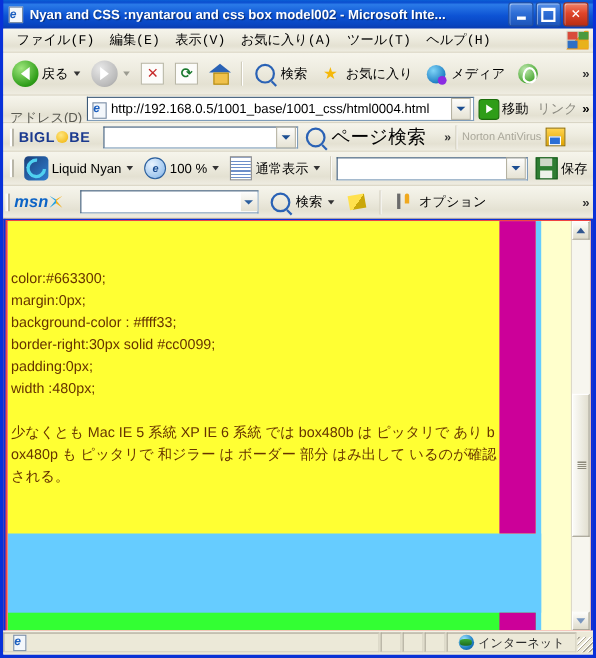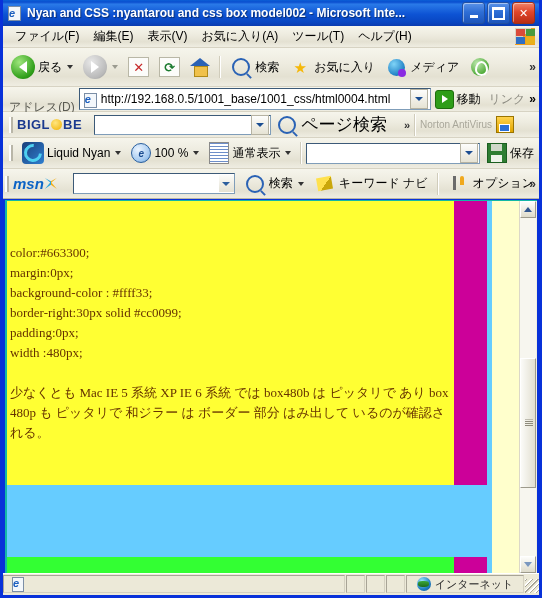--- a/index.html
+++ b/index.html
@@ -70,21 +70,21 @@
     background:linear-gradient(to bottom,#f6f5ec 0%,#eeece0 40%,#e4e1d2 75%,#efedE2 100%);
     border-bottom:1px solid #d7d3c3;
     flex:0 0 auto;position:relative;
   }
   .grip{
     width:4px;height:16px;margin:0 3px 0 2px;flex:0 0 auto;
     background:linear-gradient(to right,#fff 0 1px,#b9b6a8 1px 3px,transparent 3px);
     border-left:1px solid #fff;
   }
   
-  .menubar{height:21px;padding-left:5px;}
+  .menubar{height:21px;padding-left:5px;font-family:Liberation Mono, monospace;}
   .menu-item{
     padding:2px 7px;color:#000;font-size:12px;white-space:nowrap;cursor:default;
   }
   .winflag{
     position:absolute;right:4px;top:2px;width:20px;height:17px;
     background:
       linear-gradient(135deg,transparent 45%,#f3a01c 45%) ,
       #d8d4c5;
     display:flex;flex-wrap:wrap;
   }
@@ -189,23 +189,22 @@
   .opt-ico:after{content:"";position:absolute;left:9px;top:0;width:4px;height:9px;background:#f0a91e;border-radius:2px 2px 0 0;}
   .home{width:20px;height:18px;position:relative;}
   .home .roof{position:absolute;left:0;top:0;width:0;height:0;border-left:10px solid transparent;border-right:10px solid transparent;border-bottom:8px solid #2a62b5;}
   .home .body{position:absolute;left:4px;top:8px;width:12px;height:9px;background:#f0c14b;border:1px solid #b08a18;}
   .refresh{width:19px;height:18px;border:1px solid #b9b7a6;background:#fcfcfa;display:flex;align-items:center;justify-content:center;color:#1b7a2f;font-size:13px;font-weight:bold;}
   .stopx{width:19px;height:18px;border:1px solid #b9b7a6;background:#fcfcfa;display:flex;align-items:center;justify-content:center;color:#c62828;font-size:13px;font-weight:bold;}
   
   .viewport{
     flex:1 1 auto;position:relative;overflow:hidden;
     border:2px solid #0831d9;border-top-width:1px;border-bottom-width:0;
-    background:#14b8a6;
+    background:#ef4444;
     box-sizing:border-box;
-    font-family:Liberation Serif, serif;
   }
   .page{
     position:absolute;left:2px;top:1px;right:0;bottom:0;
     background:#ffffcc;
     overflow:hidden;
   }
   .pagebody{
     position:absolute;left:0;top:0;right:17px;bottom:0;
     background:#ffffcc;
     overflow:hidden;
@@ -462,21 +461,20 @@
         <span class="ico">
             <span class="mag"></span>
           </span>
         <span class="lbl">検索</span>
         <span class="caret"></span>
       </div>
       <div class="tb" style="height:24px">
         <span class="ico">
             <span class="pencil"></span>
           </span>
-        <span class="lbl">キーワード ナビ</span>
       </div>
       <span class="tb-sep"></span>
       <div class="tb" style="height:24px">
         <span class="ico">
             <span class="opt-ico"></span>
           </span>
         <span class="lbl">オプション</span>
       </div>
       <span class="chev">»</span>
     </div>

